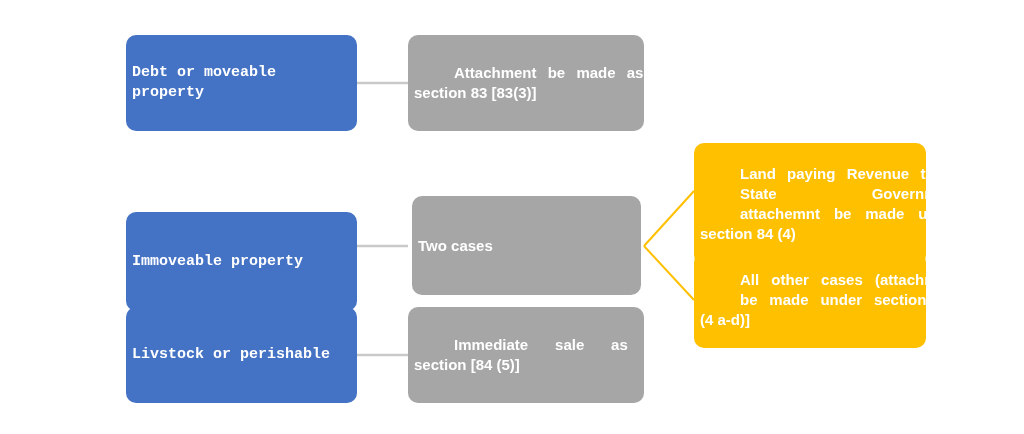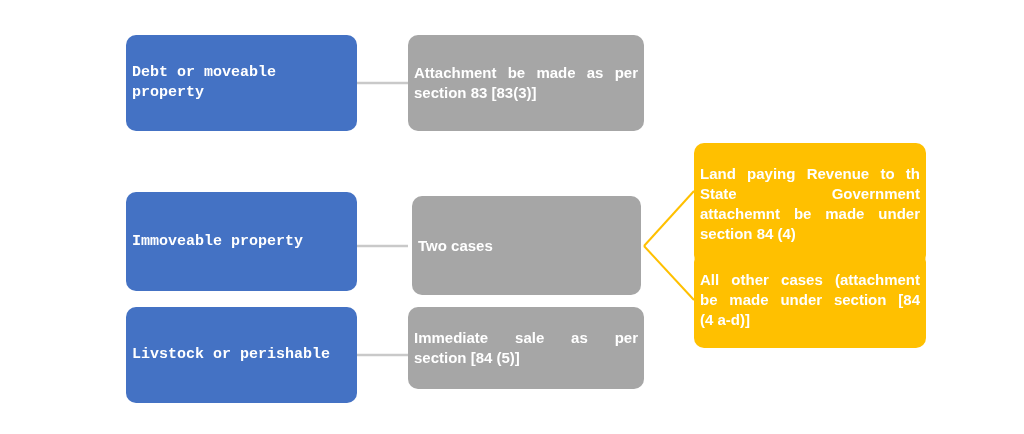--- a/index.html
+++ b/index.html
@@ -27,28 +27,28 @@
     display: flex;
     flex-direction: column;
     justify-content: center;
     padding: 4px 6px;
     box-sizing: border-box;
   }
   .node-blue { background: #4472C4; font-family: Liberation Mono, monospace; }
   .node-gray { background: #A6A6A6; }
   .node-gold { background: #FFC000; }
   .ln { width: 100%; text-align: left; }
-  .just { text-align: justify; text-align-last: justify; }
+  .just { text-align: justify; text-align-last: justify; margin-left: 40px; }
   
   #node-debt      { left: 126px; top: 35px;  width: 231px; height: 96px; }
   #node-att83     { left: 408px; top: 35px;  width: 236px; height: 96px; }
-  #node-immov     { left: 126px; top: 192px; width: 231px; height: 99px; }
+  #node-immov     { left: 126px; top: 212px; width: 231px; height: 99px; }
   #node-twocases  { left: 412px; top: 196px; width: 229px; height: 99px; }
   #node-livestock { left: 126px; top: 307px; width: 231px; height: 96px; }
-  #node-immsale   { left: 408px; top: 307px; width: 236px; height: 82px; }
+  #node-immsale   { left: 408px; top: 307px; width: 236px; height: 96px; }
   #node-landrev   { left: 694px; top: 143px; width: 232px; height: 122px; }
   #node-allother  { left: 694px; top: 252px; width: 232px; height: 96px; }
 </style>
 </head>
 <body>
 
 <div class="canvas">
 
   <svg class="connectors" viewBox="0 0 1024 434">
     <line x1="357" y1="83" x2="408" y2="83" stroke="#C9C9C9" stroke-width="2.5"></line>

